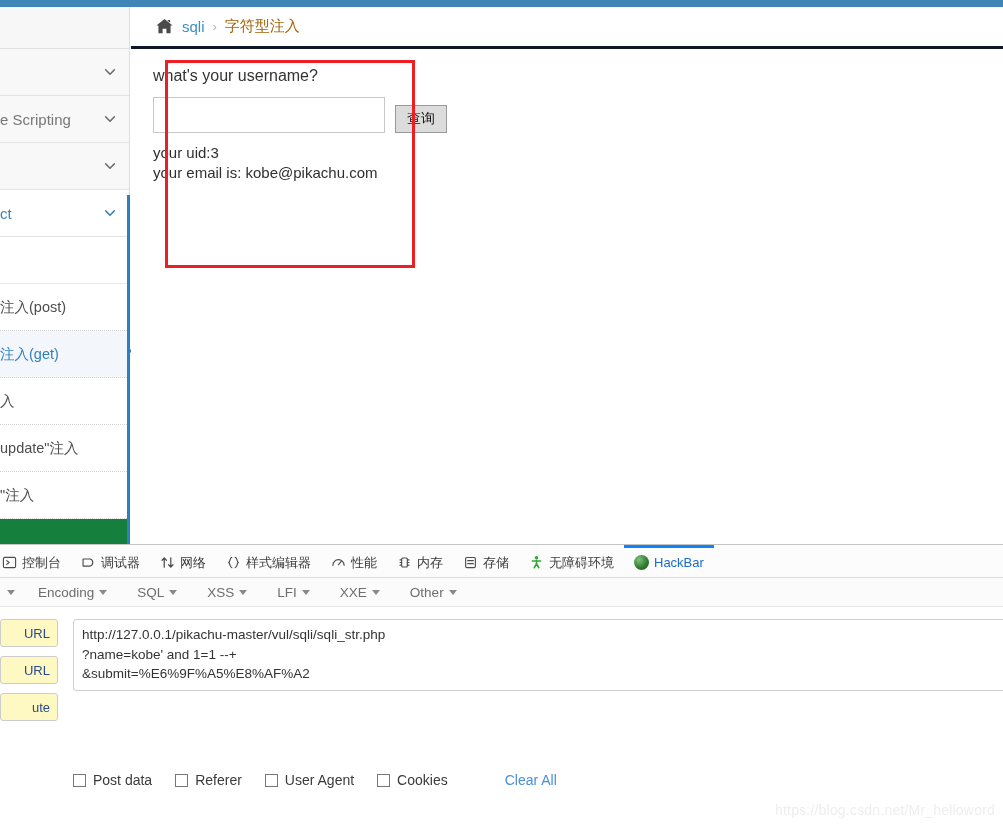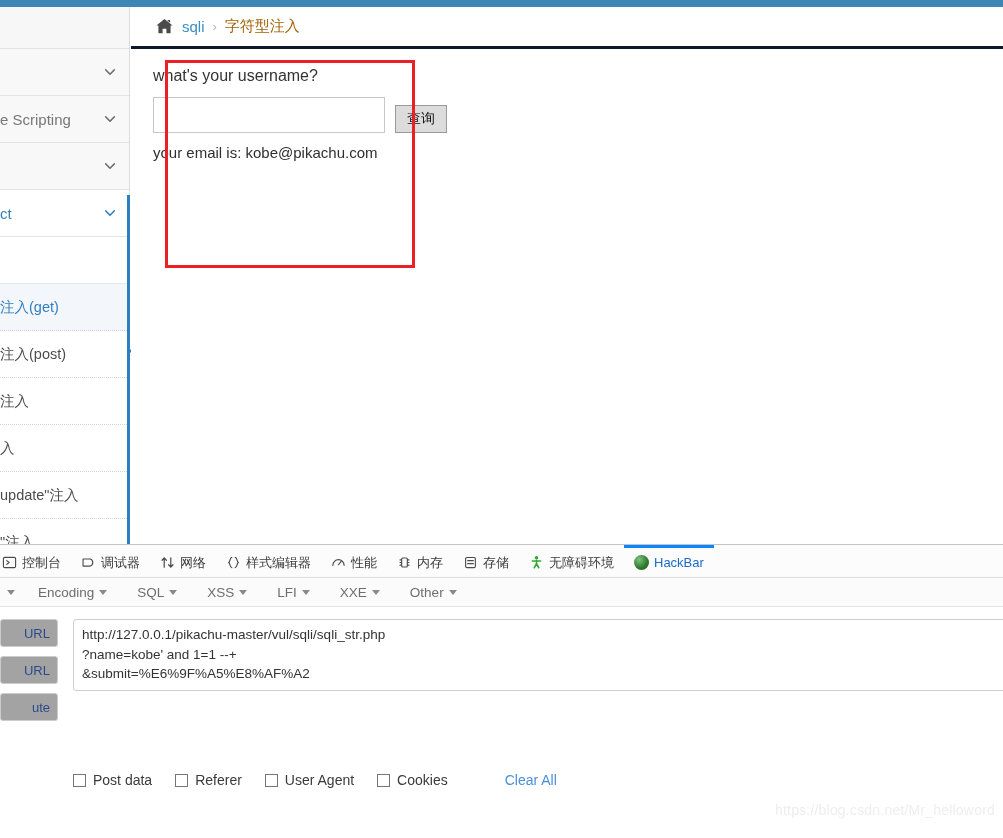--- a/index.html
+++ b/index.html
@@ -185,21 +185,21 @@
   }
 
   
   .hb-body { position: relative; padding: 10px 0 0 0; }
   .hb-left {
     position: absolute; left: 0; top: 12px; width: 58px;
     display: flex; flex-direction: column; gap: 9px;
   }
   .hb-btn {
     height: 28px; width: 58px;
-    border: 1px solid #cccccc; background: #a3a3a3; border-radius: 3px;
+    border: 1px solid #cccccc; background: #fef9c3; border-radius: 3px;
     font-size: 13px; color: #2b4a8b;
     display: flex; align-items: center; justify-content: flex-end;
     padding-right: 7px;
     white-space: nowrap; overflow: hidden;
   }
   .hb-url {
     position: absolute; left: 73px; top: 12px;
     width: 945px; height: 72px;
     border: 1px solid #cfcfcf; border-radius: 3px;
     background: #ffffff;
@@ -270,31 +270,28 @@
         <span class="lbl">ct</span>
         <span class="chev">
           <svg viewBox="0 0 16 16" width="14" height="14">
               <path d="M3 5.5 L8 10.5 L13 5.5" fill="none" stroke="currentColor" stroke-width="1.8" stroke-linecap="round" stroke-linejoin="round"></path>
             </svg>
         </span>
       </div>
 
       <div class="sb-blank"></div>
 
+      <div class="sb-sub">
+        <span>注入(post)</span>
+      </div>
+
       <div class="sb-sub active">
         <span>注入(get)</span>
       </div>
 
-      <div class="sb-sub">
-        <span>注入(post)</span>
-      </div>
-
-      <div class="sb-sub">
-        <span>注入</span>
-      </div>
 
       <div class="sb-sub">
         <span>入</span>
       </div>
 
       <div class="sb-sub">
         <span>update"注入</span>
       </div>
 
       <div class="sb-sub">
@@ -318,20 +315,21 @@
         <span class="crumb-sep">›</span>
         <span class="crumb-cur">字符型注入</span>
       </div>
 
       <div class="form-area">
         <div class="q-label">what's your username?</div>
         <div class="q-row">
           <input class="q-input" type="text" value="" style="">
           <button class="q-btn">查询</button>
         </div>
+        <div class="res-line">your uid:3</div>
         <div class="res-line">your email is: kobe@pikachu.com</div>
       </div>
 
       <div class="redbox"></div>
     </div>
   </div>
 
   <div class="devtools">
 
     <div class="dt-tabs">

